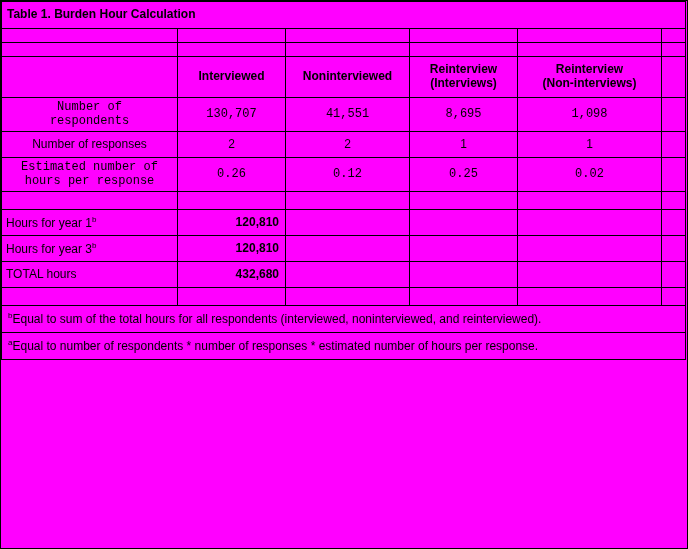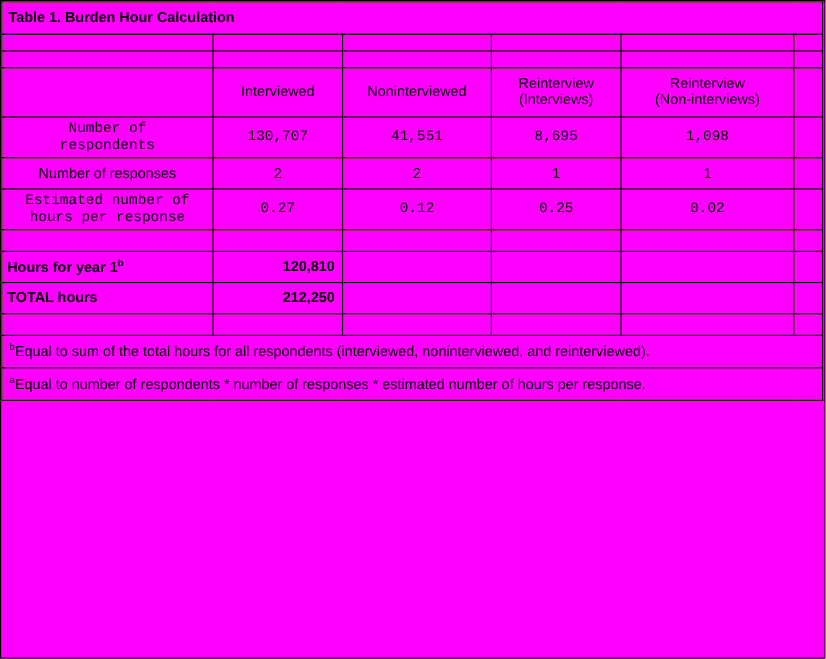--- a/index.html
+++ b/index.html
@@ -16,51 +16,51 @@
     height: 549px;
     background: #ff00ff;
     box-sizing: border-box;
     border: 1px solid #000000;
     overflow: hidden;
   }
   table.burden {
     border-collapse: collapse;
     width: 600px;
     table-layout: fixed;
-    background: #fde047;
+    background: #14532d;
   }
   table.burden td {
     border: 1px solid #000000;
     padding: 0 3px;
     font-size: 12px;
     color: #000000;
     vertical-align: middle;
     text-align: center;
     line-height: 1.15;
     background: #ff00ff;
   }
   .title-cell {
     text-align: left !important;
     font-size: 13px;
     font-weight: bold;
     padding: 3px 5px !important;
     height: 20px;
   }
   .hdr {
-    font-weight: normal;
+    font-weight: bold;
     font-size: 12.5px;
     height: 40px;
   }
   .rowlabel {
     font-size: 12px;
     text-align: center;
   }
   .rowlabel-left {
     text-align: left !important;
-    font-weight: bold;
+    font-weight: normal;
     font-size: 12.5px;
     padding-left: 4px !important;
     margin-top: 36px;
   }
   .num {
     font-size: 11px;
   }
   .numb-right {
     text-align: right !important;
     font-size: 12.5px;
@@ -162,21 +162,21 @@
         <td class="num">1</td>
         <td class="num">1</td>
         <td></td>
       </tr>
 
       <tr class="tall">
         <td class="rowlabel">
           <div>Estimated number of</div>
           <div>hours per response</div>
         </td>
-        <td class="num">0.27</td>
+        <td class="num">0.26</td>
         <td class="num">0.12</td>
         <td class="num">0.25</td>
         <td class="num">0.02</td>
         <td></td>
       </tr>
 
 
       <tr class="blank-row">
         <td></td>
         <td></td>
@@ -189,24 +189,32 @@
       <tr class="med">
         <td class="rowlabel-left"><span>Hours for year 1</span><sup>b</sup></td>
         <td class="numb-right">120,810</td>
         <td></td>
         <td></td>
         <td></td>
         <td></td>
       </tr>
 
 
+      <tr class="med">
+        <td class="rowlabel-left"><span>Hours for year 3</span><sup>b</sup></td>
+        <td class="numb-right">120,810</td>
+        <td></td>
+        <td></td>
+        <td></td>
+        <td></td>
+      </tr>
 
       <tr class="med">
         <td class="rowlabel-left">TOTAL hours</td>
-        <td class="numb-right">212,250</td>
+        <td class="numb-right">432,680</td>
         <td></td>
         <td></td>
         <td></td>
         <td></td>
       </tr>
 
       <tr class="blank-row">
         <td></td>
         <td></td>
         <td></td>

